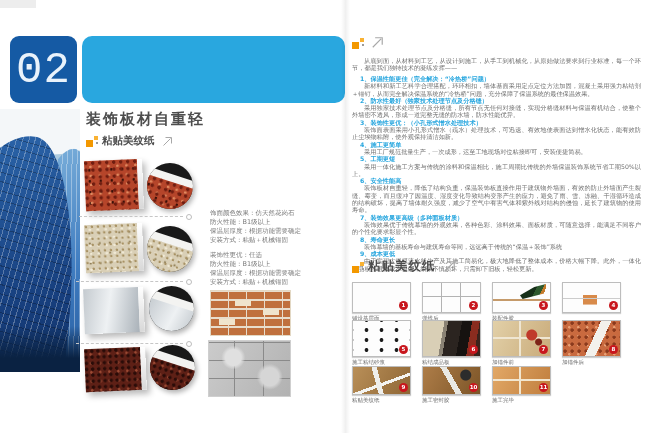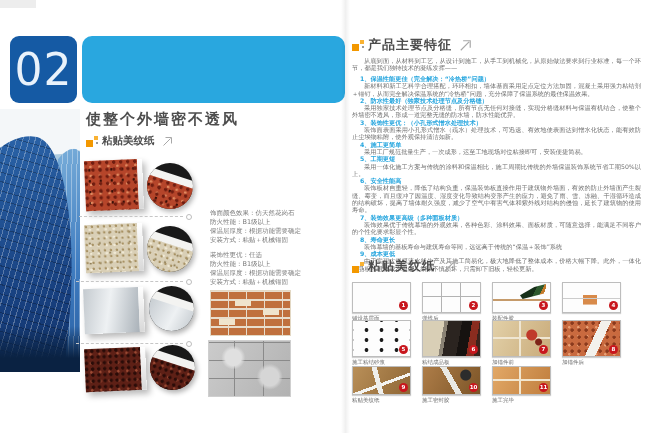--- a/index.html
+++ b/index.html
@@ -7,21 +7,21 @@
        font-family:"DejaVu Sans","Liberation Sans",sans-serif;color:#595757;overflow:hidden;}
   .abs{position:absolute;}
 
   
   .edge-artifact{left:0;top:0;width:36px;height:8px;background:#ededed;}
   .fold{left:341px;top:0;width:9px;height:433px;
         background:linear-gradient(90deg,rgba(0,0,0,0) 0%,rgba(0,0,0,.06) 50%,rgba(0,0,0,0) 100%);}
 
   
   .chapter-box{left:10px;top:36px;width:67px;height:67px;background:#155aa4;border-radius:9px;
-               display:flex;align-items:center;justify-content:center;}
+               display:flex;align-items:center;justify-content:center;font-family:Liberation Mono, monospace;}
   .chapter-box span{color:#e9f2fb;font-size:44px;line-height:44px;letter-spacing:1px;}
   .cyan-bar{left:82px;top:36px;width:263px;height:67px;background:#29a7df;border-radius:10px;}
   .page-title{left:86px;top:110px;font-size:15px;letter-spacing:2px;color:#4d4d4d;margin:0;font-weight:600;}
 
   
   .sec-hdr{display:flex;align-items:center;gap:4px;}
   .hdr-icon{position:relative;width:12px;height:12px;flex:0 0 12px;}
   .hdr-icon .sq1{position:absolute;left:0;bottom:0;width:7px;height:7px;background:#f39800;}
   .hdr-icon .sq2{position:absolute;left:8px;top:1px;width:4px;height:4px;background:#f9b233;}
   .hdr-icon .dot{position:absolute;left:10px;top:7px;width:2px;height:2px;background:#9a9a9a;}
@@ -184,21 +184,21 @@
 </div>
 <div class="abs cyan-bar"></div>
 
 <div class="abs building">
   <div class="arc"></div>
   <div class="tower2"></div>
   <div class="tower1"></div>
   <div class="base"></div>
 </div>
 
-<h1 class="abs page-title">使整个外墙密不透风</h1>
+<h1 class="abs page-title">装饰板材自重轻</h1>
 
 <div class="abs sec-hdr hdr-flower">
   <span class="hdr-icon">
       <i class="sq1"></i>
       <i class="sq2"></i>
       <i class="dot"></i>
     </span>
   <span class="txt">粘贴美纹纸</span>
   <svg width="11" height="11" viewBox="0 0 11 11">
     <path d="M1.5 9.5 L8.5 2.5 M3.5 1.5 H9.5 V7.5" fill="none" stroke="#a8a8a8" stroke-width="1"></path>
@@ -268,21 +268,20 @@
 <div class="abs stone"></div>
 
 <div class="abs fold"></div>
 
 <div class="abs sec-hdr hdr-features">
   <span class="hdr-icon">
       <i class="sq1"></i>
       <i class="sq2"></i>
       <i class="dot"></i>
     </span>
-  <span class="txt">产品主要特征</span>
   <svg width="13" height="13" viewBox="0 0 11 11">
     <path d="M1.5 9.5 L8.5 2.5 M3.5 1.5 H9.5 V7.5" fill="none" stroke="#a8a8a8" stroke-width="1"></path>
   </svg>
 </div>
 
 <p class="abs intro">从底到面，从材料到工艺，从设计到施工，从手工到机械化，从原始做法要求到行业标准，每一个环节，都是我们独特技术的凝练发挥——</p>
 
 <div class="abs features">
   <p class="fh">1、保温性能更佳（完全解决：“冷热桥”问题）</p>
   <p class="fb">新材料和新工艺科学合理搭配，环环相扣，墙体基面采用定点定位方法加固，混凝土采用强力粘结剂＋锚钉，从而完全解决保温系统的“冷热桥”问题，充分保障了保温系统的最佳保温效果。</p>

